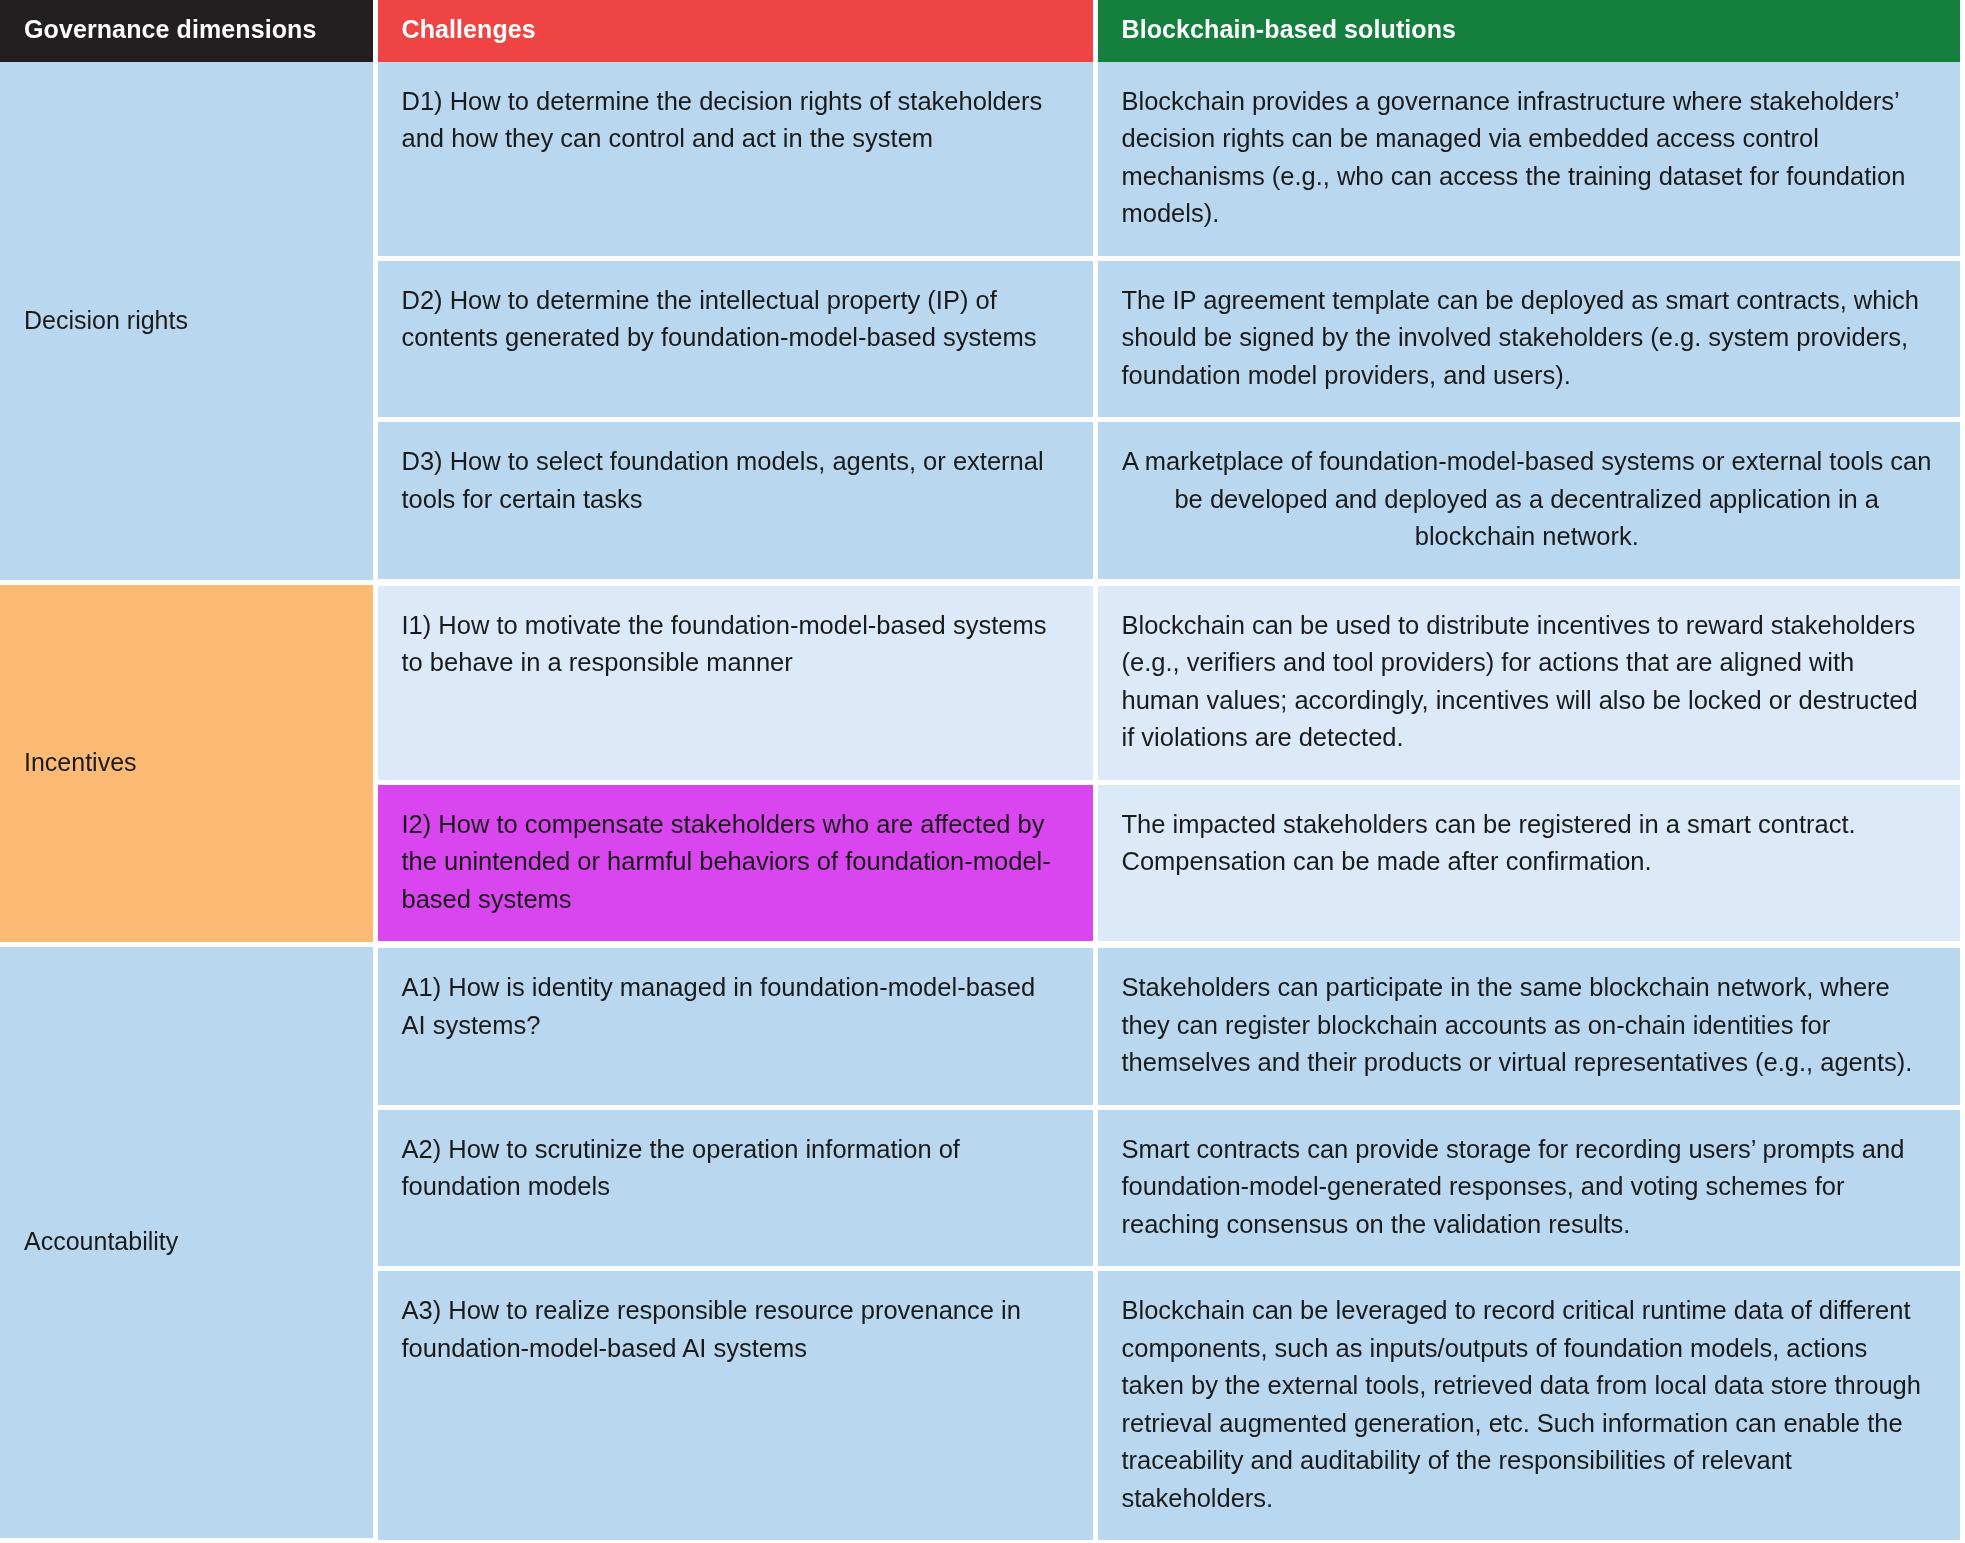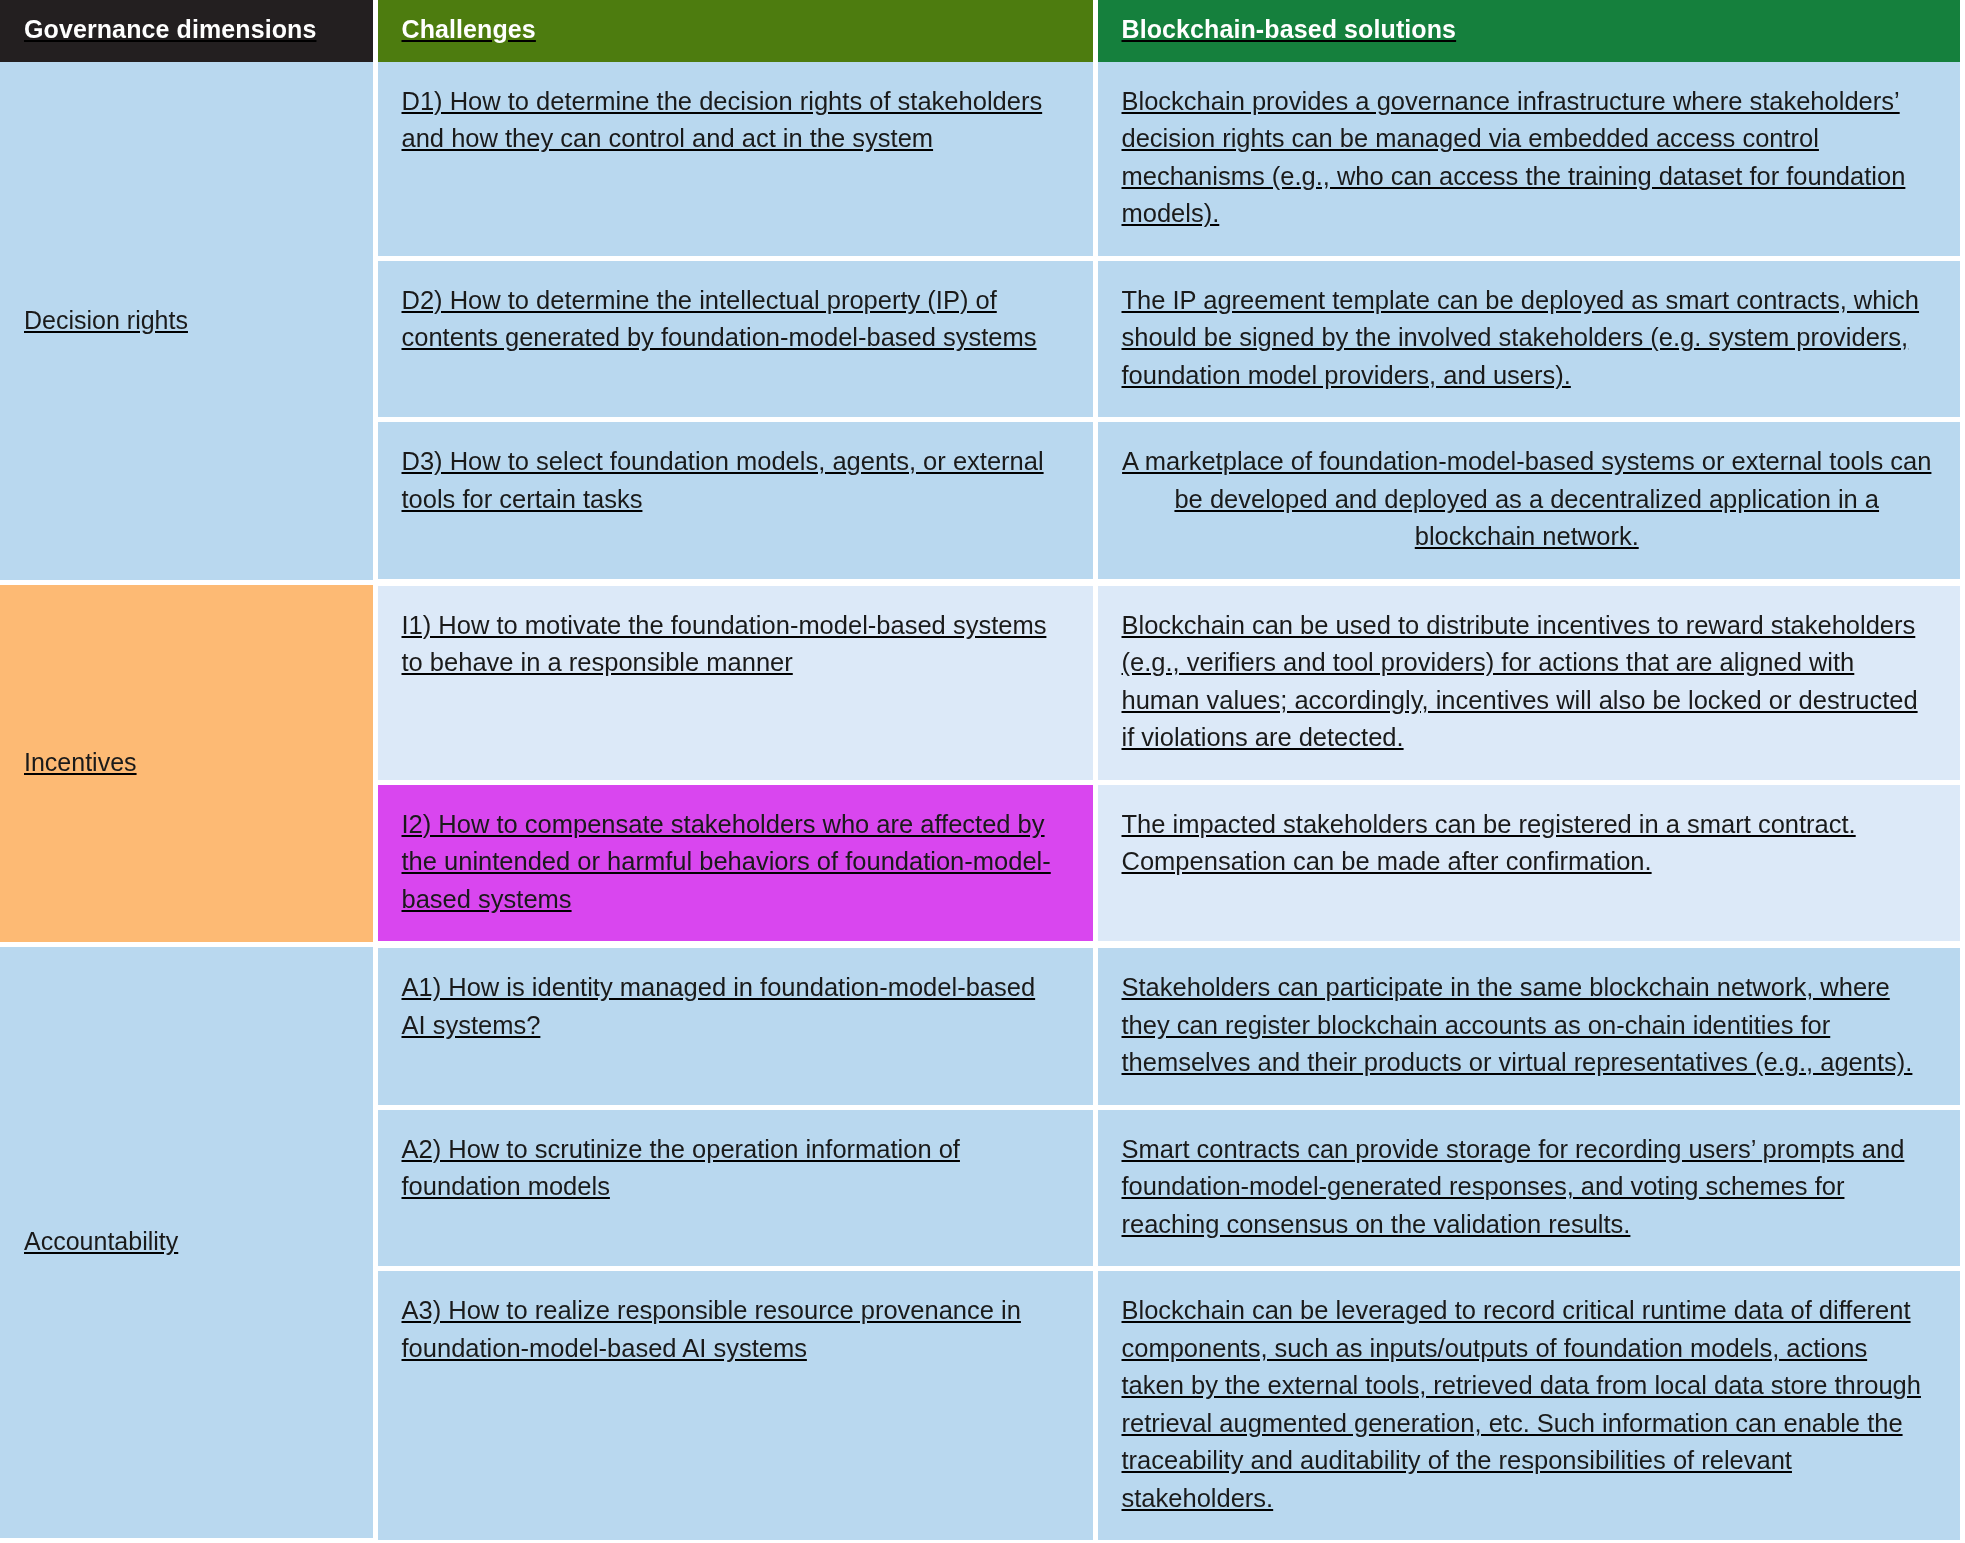--- a/index.html
+++ b/index.html
@@ -10,21 +10,20 @@
   body {
     width: 1965px;
     height: 1543px;
     font-family: "Liberation Sans", sans-serif;
     overflow: hidden;
   }
   #table-root {
     width: 1965px;
     height: 1543px;
     box-sizing: border-box;
-    text-decoration: underline;
   }
   table.gov-table {
     width: 1960px;
     border-collapse: collapse;
     table-layout: fixed;
     font-family: "Liberation Sans", sans-serif;
   }
   col.c-dim { width: 375px; }
   col.c-chal { width: 720px; }
   col.c-sol { width: 865px; }
@@ -75,21 +74,21 @@
 <div id="table-root">
   <table class="gov-table">
     <colgroup>
       <col class="c-dim">
       <col class="c-chal">
       <col class="c-sol">
     </colgroup>
     <thead>
       <tr>
         <th style="background: rgb(35, 31, 32); color: rgb(255, 255, 255); border-right-color: rgb(255, 255, 255);">Governance dimensions</th>
-        <th style="background: #4d7c0f; color: rgb(255, 255, 255); border-right-color: rgb(255, 255, 255);">Challenges</th>
+        <th style="background: #ef4444; color: rgb(255, 255, 255); border-right-color: rgb(255, 255, 255);">Challenges</th>
         <th class="last" style="background: #15803d; color: rgb(255, 255, 255); border-right-color: rgb(255, 255, 255); margin-top: 28px;">Blockchain-based solutions</th>
       </tr>
     </thead>
     <tbody>
 
       <tr>
         <td class="dim-cell tone-a" rowspan="3" style="background: rgb(185, 216, 239); color: rgb(26, 26, 26); border-right-color: rgb(255, 255, 255); border-bottom-color: rgb(255, 255, 255); padding-top: 21px; padding-bottom: 23px;">Decision rights</td>
         <td class="tone-a" style="background: rgb(185, 216, 239); color: rgb(26, 26, 26); border-right-color: rgb(255, 255, 255); border-bottom-color: rgb(255, 255, 255); padding-top: 21px; padding-bottom: 23px;">D1) How to determine the decision rights of stakeholders and how they can control and act in the system</td>
         <td class="tone-a last" style="background: rgb(185, 216, 239); color: rgb(26, 26, 26); border-right-color: rgb(255, 255, 255); border-bottom-color: rgb(255, 255, 255); padding-top: 21px; padding-bottom: 23px;">Blockchain provides a governance infrastructure where stakeholders’ decision rights can be managed via embedded access control mechanisms (e.g., who can access the training dataset for foundation models).</td>
       </tr>

